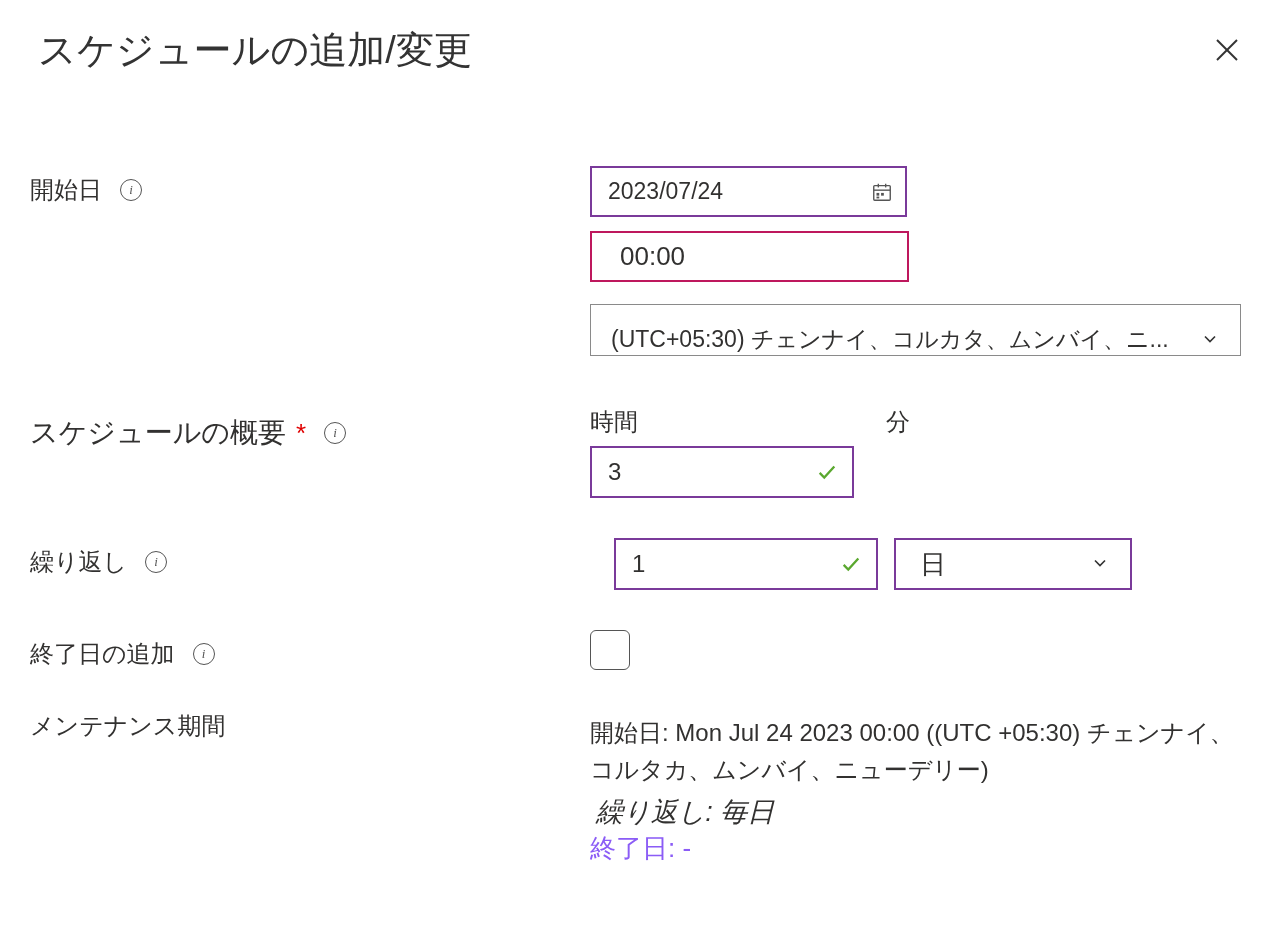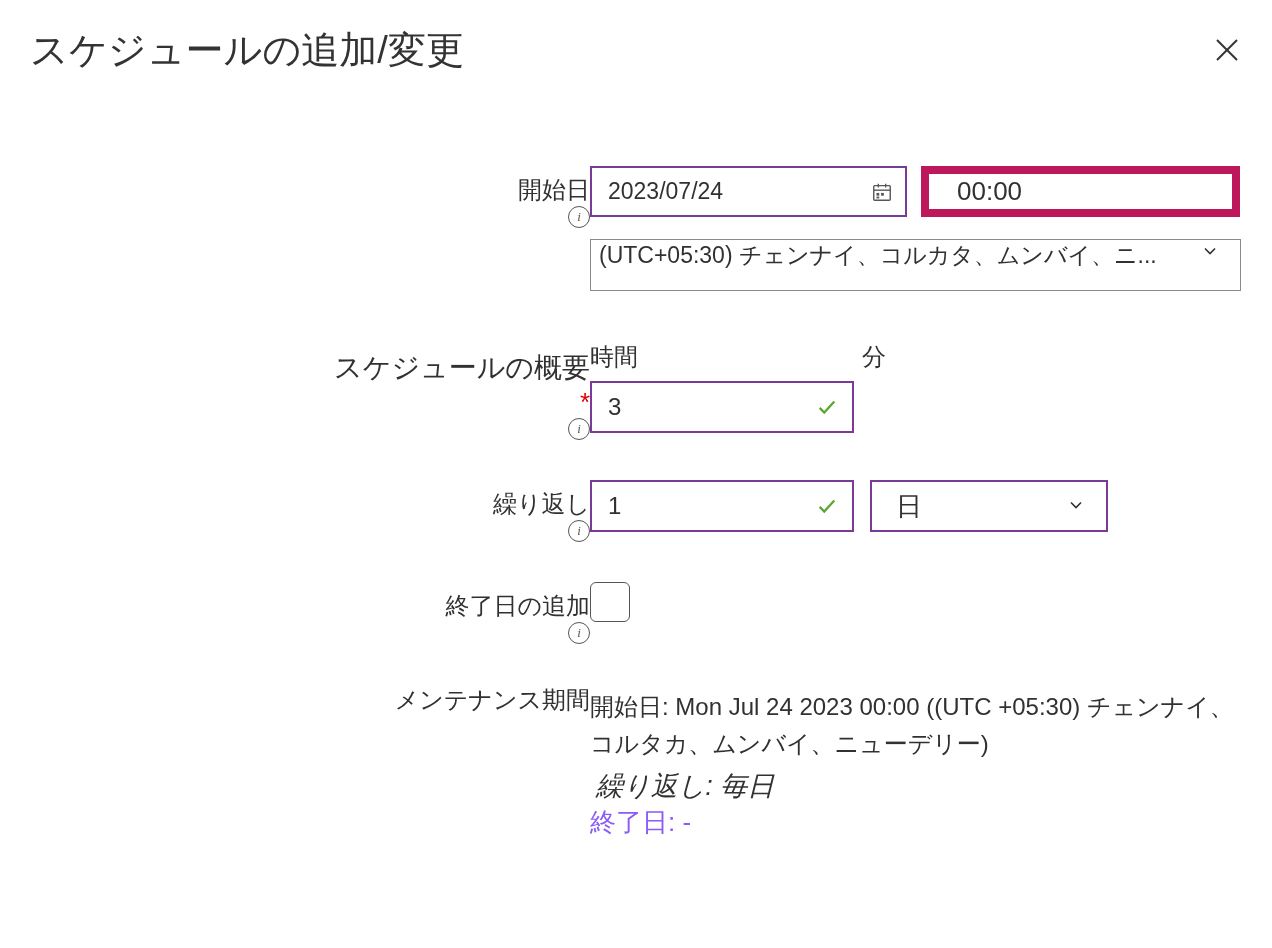--- a/index.html
+++ b/index.html
@@ -13,41 +13,41 @@
     .header {
       display: flex;
       justify-content: space-between;
       align-items: flex-start;
       margin-bottom: 90px;
     }
     .header h1 {
       font-size: 38px;
       font-weight: 400;
       color: #333;
+      margin-left: 8px;
     }
     .close-btn {
       width: 30px;
       height: 30px;
       cursor: pointer;
       margin-top: 10px;
     }
     .close-btn svg { width: 100%; height: 100%; }
     .row {
       display: flex;
       align-items: flex-start;
       margin-bottom: 40px;
     }
     .label-col {
       width: 560px;
       display: flex;
-      align-items: flex-end;
+      align-items: center;
       font-size: 24px;
       color: #323130;
       padding-top: 8px;
-      flex-direction: column;
     }
     .label-col.big { font-size: 28px; }
     .required { color: #e00000; font-size: 26px; margin-left: 10px; }
     .info-icon {
       width: 22px;
       height: 22px;
       margin-left: 18px;
       display: inline-flex;
       align-items: center;
       justify-content: center;
@@ -56,20 +56,21 @@
       font-size: 13px;
       color: #555;
       font-style: italic;
       font-family: Georgia, serif;
     }
     .input-col { flex: 1; }
     .date-time-row {
       display: flex;
       gap: 14px;
       margin-bottom: 22px;
+      flex-direction: column;
     }
     .date-input {
       position: relative;
       width: 317px;
       height: 51px;
       border: 2px solid #7a3a9a;
       display: flex;
       align-items: center;
       padding: 0 16px;
       font-size: 23px;
@@ -77,43 +78,43 @@
     }
     .cal-icon {
       position: absolute;
       right: 12px;
       width: 22px;
       height: 22px;
     }
     .time-input {
       width: 319px;
       height: 51px;
-      border: 8px solid #be185d;
+      border: 2px solid #be185d;
       display: flex;
       align-items: center;
       padding: 0 28px;
       font-size: 26px;
       color: #323130;
     }
     .tz-select {
       width: 651px;
       height: 52px;
       border: 1.5px solid #8a8a8a;
       display: flex;
-      align-items: flex-start;
-      padding: 0 8px;
+      align-items: flex-end;
+      padding: 0 20px;
       font-size: 23px;
       color: #323130;
       position: relative;
     }
     .tz-select .chev {
       position: absolute;
       right: 20px;
     }
-    .hm-row { display: flex; gap: 8px; }
+    .hm-row { display: flex; gap: 32px; }
     .hm-group {}
     .hm-label { font-size: 24px; color: #323130; margin-bottom: 8px; }
     .hm-label.wide { letter-spacing: 4px; }
     .valid-input {
       width: 264px;
       height: 52px;
       border: 2px solid #7a3a9a;
       display: flex;
       align-items: center;
       padding: 0 16px;
@@ -151,21 +152,21 @@
       font-size: 24px;
       color: #323130;
       line-height: 1.55;
       margin-bottom: 6px;
     }
     .summary-line2 { font-size: 28px; color: #323130; line-height: 1.35; }
     .summary-line3 { font-size: 27px; color: #323130; line-height: 1.35; padding-left: 6px; font-style: italic; }
     .summary-line4 { font-size: 26px; color: #8b5cf6; line-height: 1.35; }
     .chev-svg { width: 20px; height: 20px; }
     .row-mw { margin-top: 50px; }
-    .row-repeat { margin-top: 28px; }
+    .row-repeat { margin-top: 28px; gap: 24px; }
     .row-enddate { margin-top: 28px; }
     .row-summary { margin-top: 36px; align-items: flex-start; }
     .row-summary .label-col { padding-top: 0; }
   </style>
 </head>
 <body>
 
 <div class="header">
   <h1>スケジュールの追加/変更</h1>
   <div class="close-btn">

